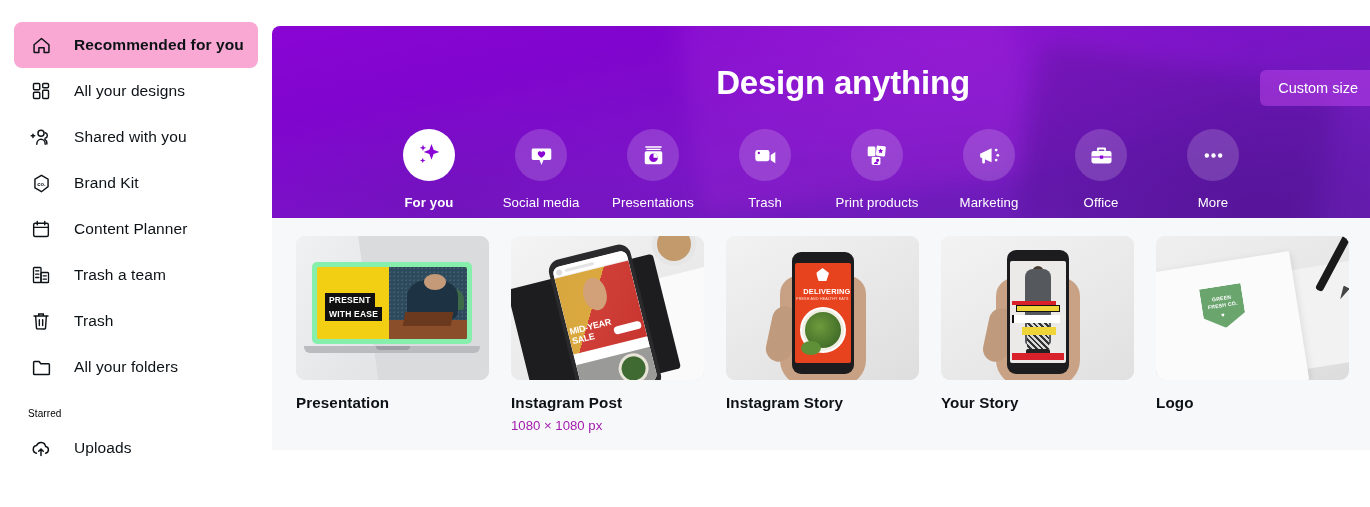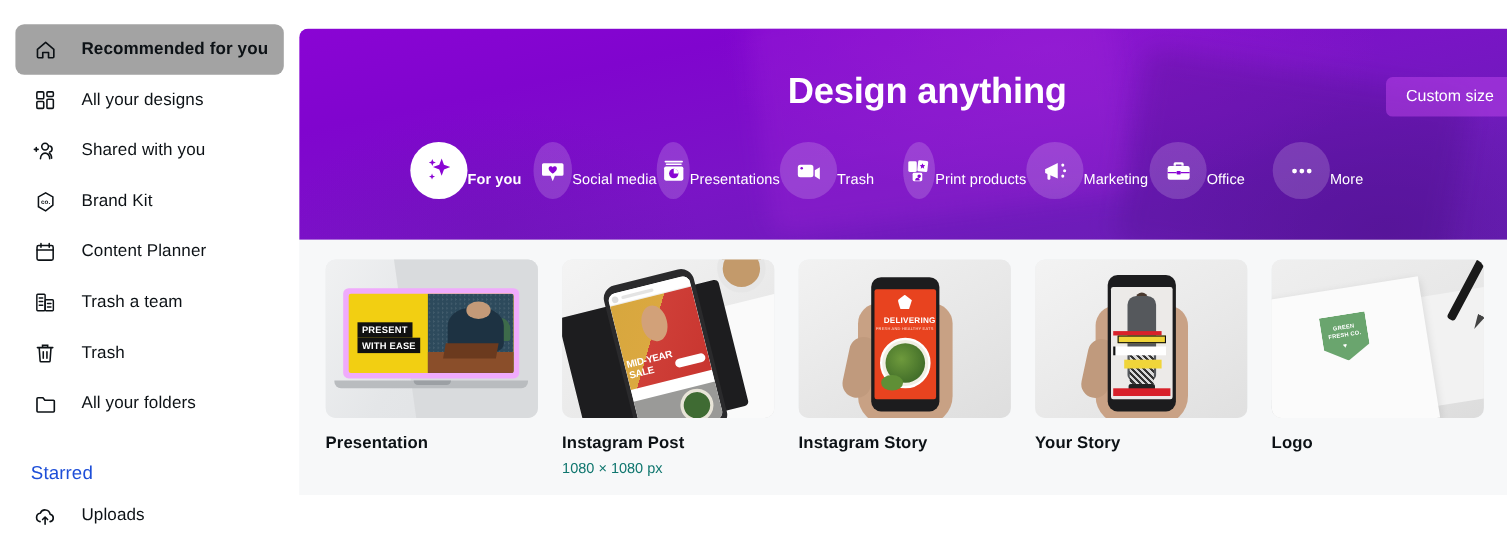--- a/index.html
+++ b/index.html
@@ -20,32 +20,32 @@
   }
   .nav-item {
     display: flex; align-items: center;
     height: 46px;
     margin: 0 14px;
     padding: 0 14px;
     border-radius: 8px;
     cursor: pointer;
     color: #0d1216;
   }
-  .nav-item.active { background: #a3a3a3; }
+  .nav-item.active { background: #f9a8d4; }
   .nav-item .ico {
     width: 26px; height: 26px; flex: 0 0 26px;
     display: flex; align-items: center; justify-content: center;
     margin-right: 20px;
   }
   .nav-item .ico svg { display: block; }
   .nav-label { font-size: 15.5px; color: #0d1216; letter-spacing: .1px; white-space: nowrap; }
   .nav-item.active .nav-label { font-weight: bold; }
   .section-label {
-    font-size: 17px; color: #1d4ed8;
-    margin: 30px 0 6px 28px;
+    font-size: 10px; color: #000000;
+    margin: 18px 0 6px 28px;
     letter-spacing: .1px;
   }
 
   
   .content {
     flex: 1 1 auto;
     position: relative;
     height: 507px;
     background: #ffffff;
   }
@@ -117,21 +117,21 @@
   .cats {
     position: absolute;
     left: 0; right: 0; top: 103px;
     display: flex;
     justify-content: center;
     gap: 0;
     z-index: 4;
   }
   .cat {
     width: 112px;
-    display: flex; flex-direction: row; align-items: center;
+    display: flex; flex-direction: column; align-items: center;
     cursor: pointer;
     position: relative;
   }
   .cat .bub {
     width: 52px; height: 52px;
     border-radius: 50%;
     background: rgba(255,255,255,.17);
     display: flex; align-items: center; justify-content: center;
   }
   .cat.active .bub { background: #ffffff; }
@@ -163,27 +163,27 @@
   .card-title {
     margin-top: 14px;
     font-size: 15.2px;
     font-weight: bold;
     color: #0d1216;
     letter-spacing: .1px;
   }
   .card-sub {
     margin-top: 7px;
     font-size: 13.2px;
-    color: #0f766e;
+    color: #a21caf;
   }
 
   
   .t1-bg { position:absolute; inset:0; background: linear-gradient(120deg,#f0f1f2 0%,#e4e6e8 45%,#dfe1e3 100%); }
   .t1-bg2 { position:absolute; left:38%; top:-10%; width:70%; height:120%; background:#d9dbdd; transform:rotate(-8deg); }
-  .t1-lap { position:absolute; left:16px; top:26px; width:160px; height:82px; background:#f0abfc; border-radius:5px; padding:5px; }
+  .t1-lap { position:absolute; left:16px; top:26px; width:160px; height:82px; background:#86efac; border-radius:5px; padding:5px; }
   .t1-scr { position:absolute; inset:5px; overflow:hidden; border-radius:2px; background:#f2cf12; }
   .t1-right { position:absolute; right:0; top:0; width:52%; height:100%; background:#2d4a5c; }
   .t1-right::after{content:"";position:absolute;left:0;top:0;width:100%;height:100%;
     background:radial-gradient(circle at 35% 30%, rgba(255,255,255,.10) 0 1px, transparent 1px) 0 0/4px 4px;}
   .t1-person { position:absolute; right:6%; top:18%; width:34%; height:56%; background:#1d3242; border-radius:40% 40% 20% 20%; }
   .t1-head { position:absolute; right:14%; top:10%; width:15%; height:22%; background:#c49a78; border-radius:50%; }
   .t1-desk { position:absolute; right:0; bottom:0; width:52%; height:26%; background:#8a4e2a; }
   .t1-lapsm { position:absolute; right:10%; bottom:18%; width:32%; height:20%; background:#6b3a1e; transform:skewX(-10deg); }
   .t1-plant { position:absolute; right:2%; top:30%; width:12%; height:30%; background:#3d6b4a; border-radius:50% 50% 10% 10%; }
   .t1-txt1 { position:absolute; left:8px; top:26px; background:#111; color:#fff; font-size:8.5px; font-weight:bold; padding:2px 4px; letter-spacing:.2px; }

